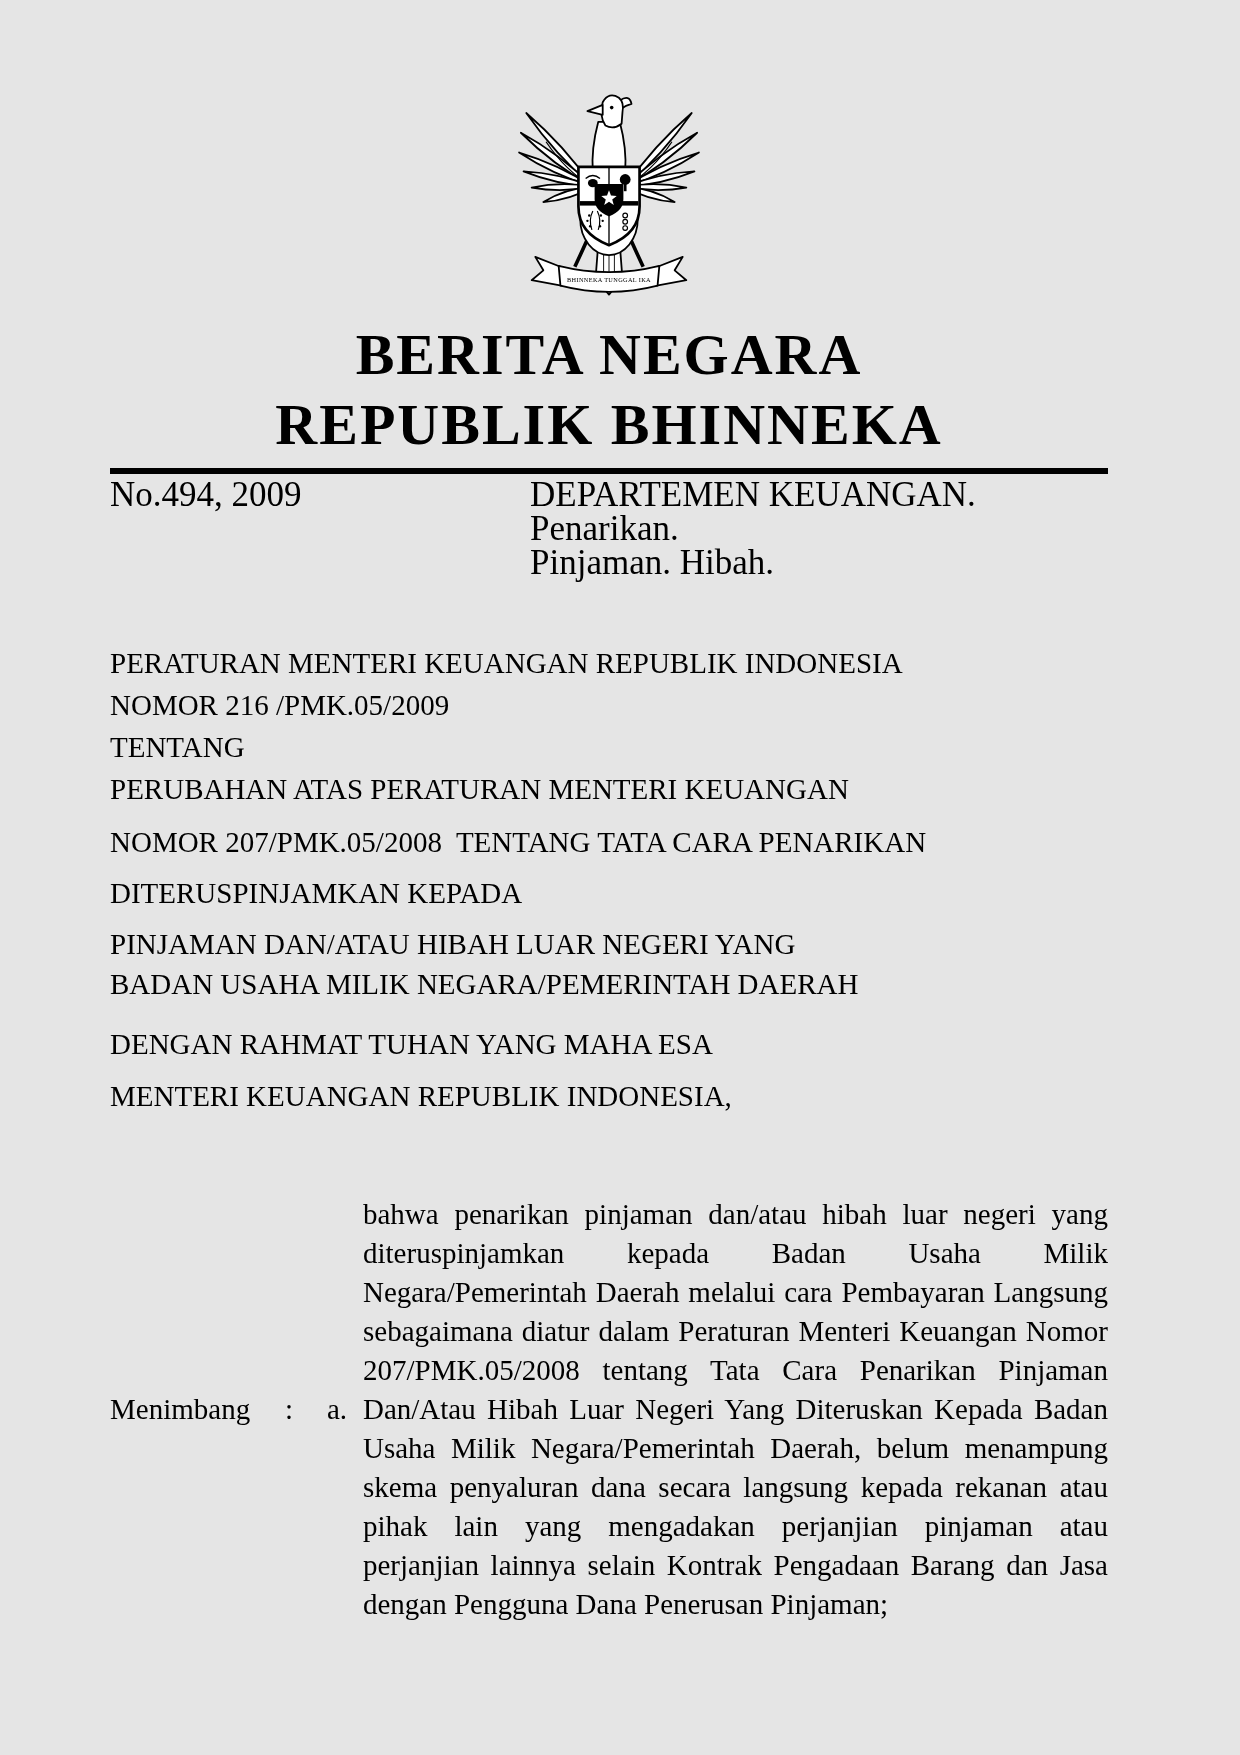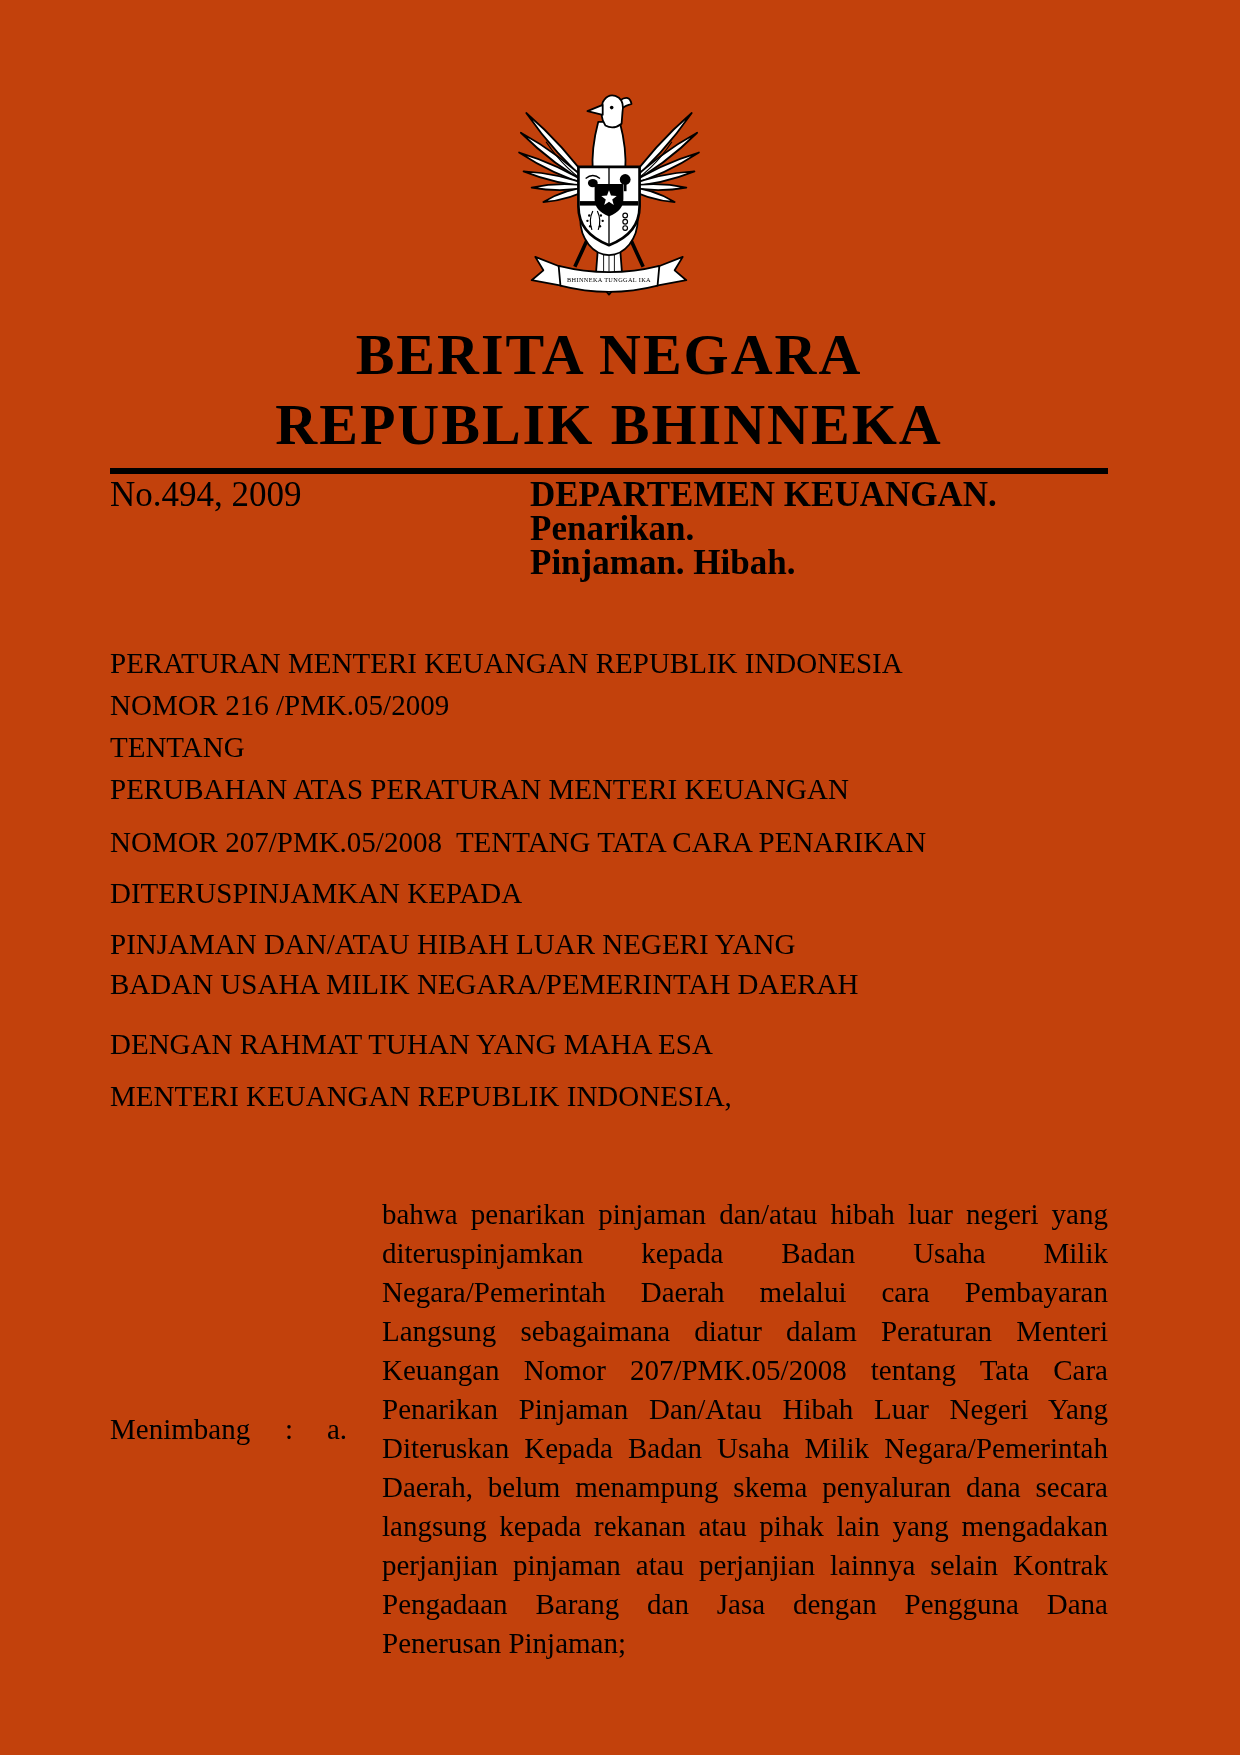--- a/index.html
+++ b/index.html
@@ -1,20 +1,20 @@
 <!DOCTYPE html>
 <html><head>
 <meta charset="utf-8">
 <style>
   html,body { margin:0; padding:0; background:#ffffff; }
   .page {
     position: relative;
     width: 1240px;
     height: 1755px;
-    background: #c2410c;
+    background: #e5e5e5;
     color: #000;
     font-family: "Liberation Serif", "DejaVu Serif", serif;
     box-sizing: border-box;
     padding: 0 132px 0 110px;
     overflow: hidden;
   }
   .emblem-wrap {
     margin-top: 86px;
     display: flex;
     justify-content: center;
@@ -34,41 +34,41 @@
     height: 6px;
     background: #000;
   }
   .masthead-info {
     display: flex;
     margin-top: 4px;
     font-size: 35px;
     line-height: 34px;
   }
   .info-issue { width: 420px; flex: 0 0 420px; }
-  .info-subject { flex: 1; font-weight: bold; }
+  .info-subject { flex: 1; }
   .heading {
     margin-top: 62px;
     text-align: left;
     font-size: 29px;
   }
   .h-line { line-height: 42px; white-space: pre-wrap; }
   .h-tight { line-height: 37px; margin-top: 14px; }
   .h-gap18 { margin-top: 18px; }
   .h-gap10 { margin-top: 10px; }
   .body-block {
     margin-top: 78px;
     display: flex;
     font-size: 29px;
     line-height: 39px;
     align-items: center;
   }
   .c-label { flex: 0 0 175px; }
   .c-colon { flex: 0 0 42px; }
   .c-letter { flex: 0 0 36px; }
-  .c-text  { flex: 1; text-align: justify; margin-left: 19px; }
+  .c-text  { flex: 1; text-align: justify; }
   .motto-text {
     font-family: "Liberation Serif", "DejaVu Serif", serif;
     font-size: 7px;
     letter-spacing: 0.4px;
   }
 </style>
 </head>
 <body>
 
 <div class="page">

